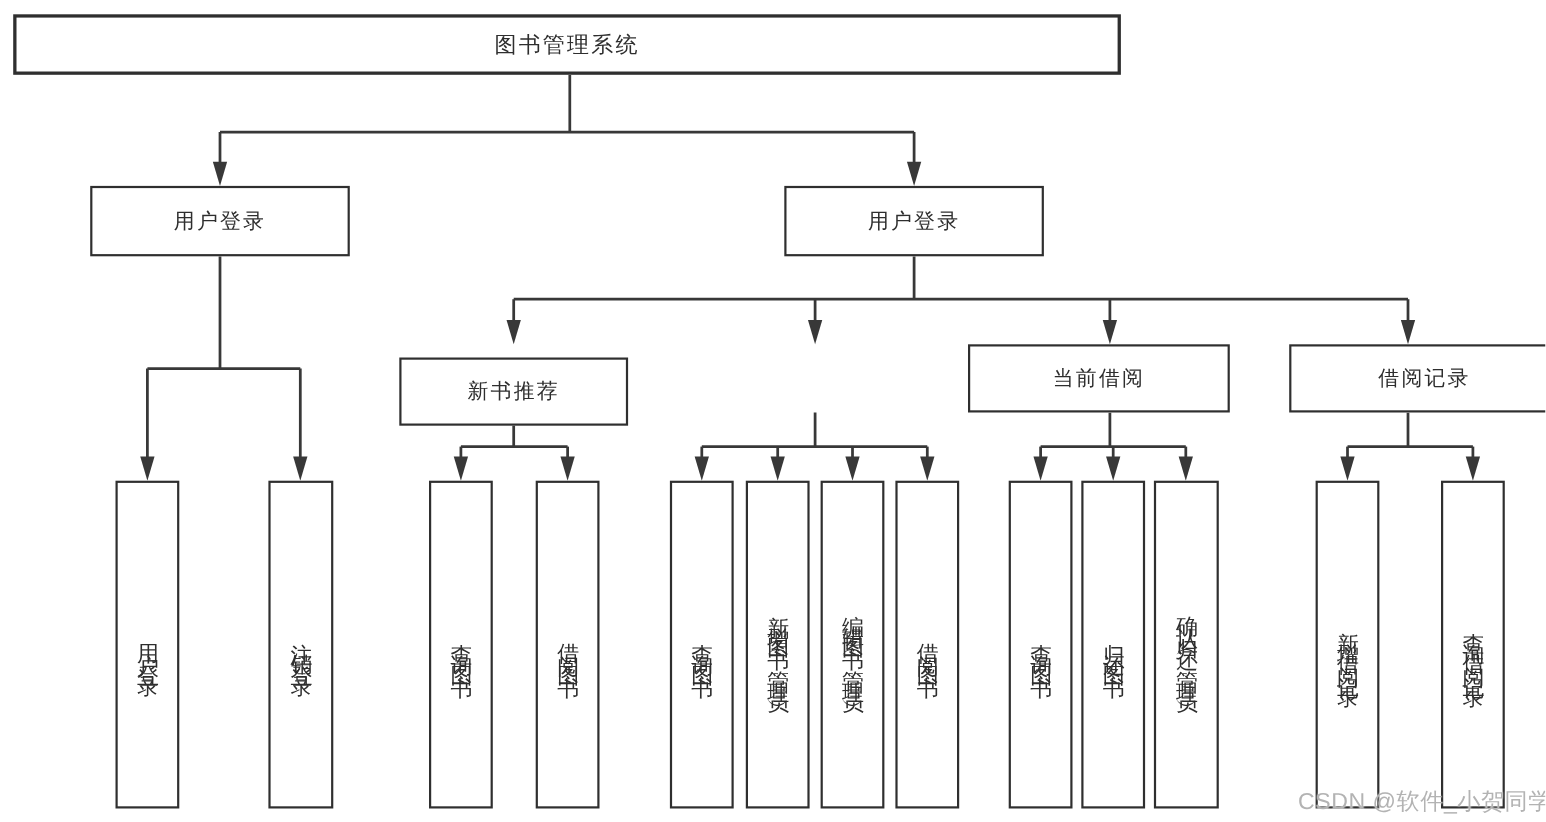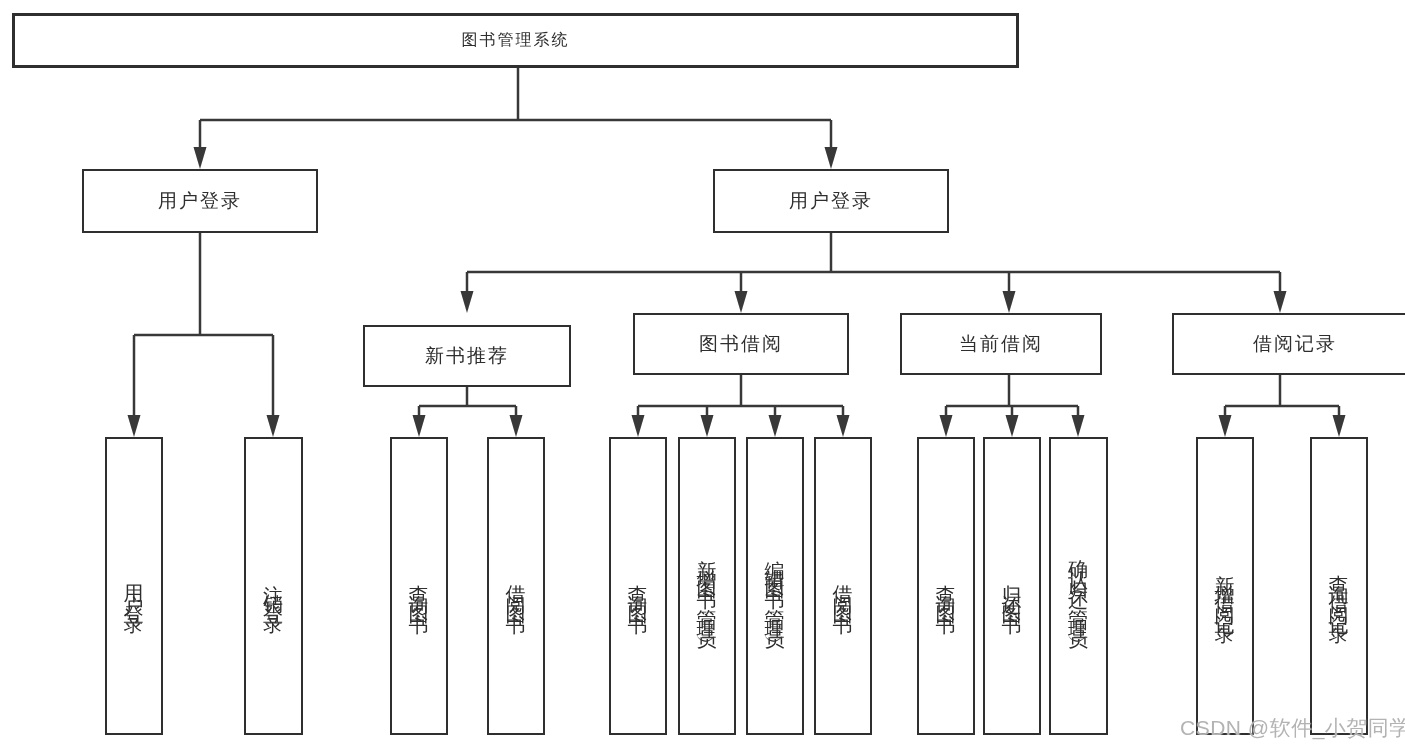--- a/index.html
+++ b/index.html
@@ -30,21 +30,21 @@
     display: flex;
     align-items: center;
     justify-content: center;
     font-size: 19px;
     letter-spacing: 2px;
     z-index: 2;
     text-align: center;
   }
   .node.root {
     border-width: 3px;
-    font-size: 16px;
+    font-size: 20px;
   }
   .node.v {
     writing-mode: vertical-rl;
     text-orientation: mixed;
     font-size: 20px;
     letter-spacing: 10px;
     line-height: 1;
     padding-top: 6px;
   }
   .watermark {
@@ -129,22 +129,21 @@
       <polygon points="1332.5,415 1345.5,415 1339,437"></polygon>
     </g>
   </svg>
 
   <div class="node root" style="left:12px;top:13px;width:1007px;height:55px">图书管理系统</div>
 
   <div class="node" style="left:82px;top:169px;width:236px;height:64px">用户登录</div>
   <div class="node" style="left:713px;top:169px;width:236px;height:64px">用户登录</div>
 
   <div class="node" style="left:363px;top:325px;width:208px;height:62px">新书推荐</div>
-  <div class="node" style="left:633px;top:313px;width:216px;height:62px">图书借阅</div>
-  <div class="node" style="left:900px;top:313px;width:202px;height:62px">当前借阅</div>
+  <div class="node" style="left:880px;top:313px;width:238px;height:62px">当前借阅</div>
   <div class="node" style="left:1172px;top:313px;width:246px;height:62px">借阅记录</div>
 
   <div class="node v" style="left:105px;top:437px;width:58px;height:298px">用户登录</div>
   <div class="node v" style="left:244px;top:437px;width:59px;height:298px">注销登录</div>
 
   <div class="node v" style="left:390px;top:437px;width:58px;height:298px">查询图书</div>
   <div class="node v" style="left:487px;top:437px;width:58px;height:298px">借阅图书</div>
 
   <div class="node v" style="left:609px;top:437px;width:58px;height:298px">查询图书</div>
   <div class="node v" style="left:678px;top:437px;width:58px;height:298px">新增图书（管理员）</div>

